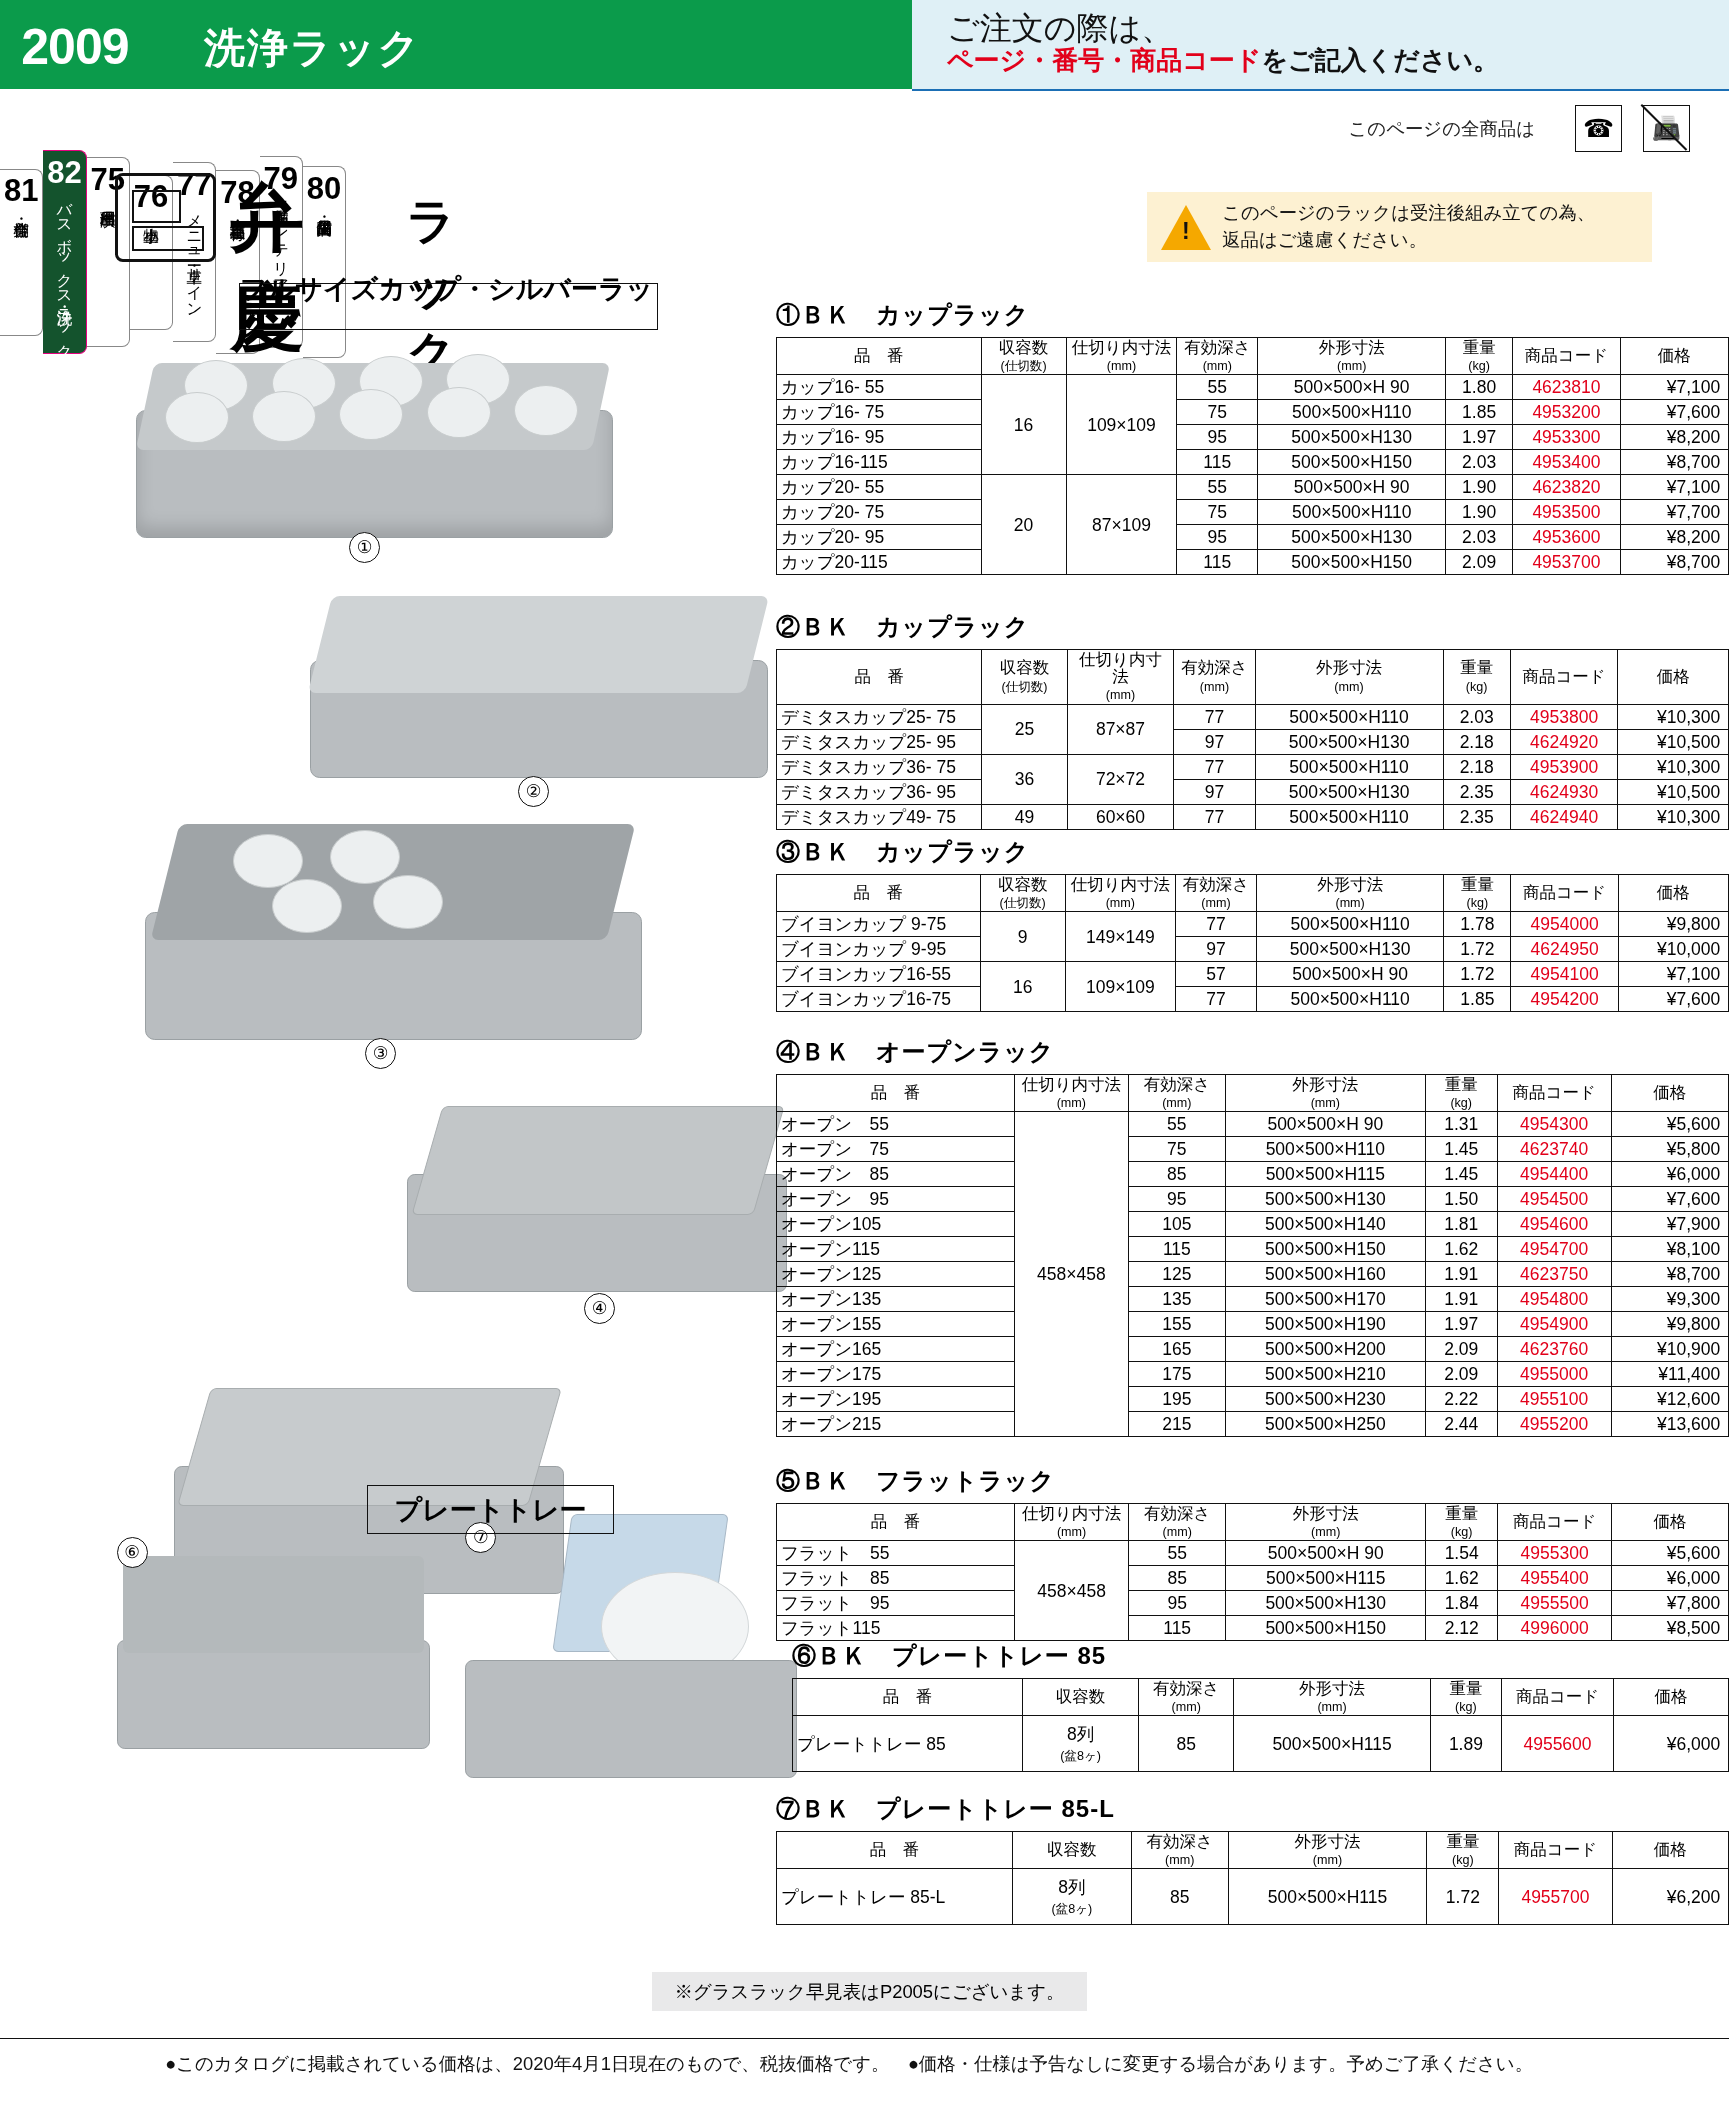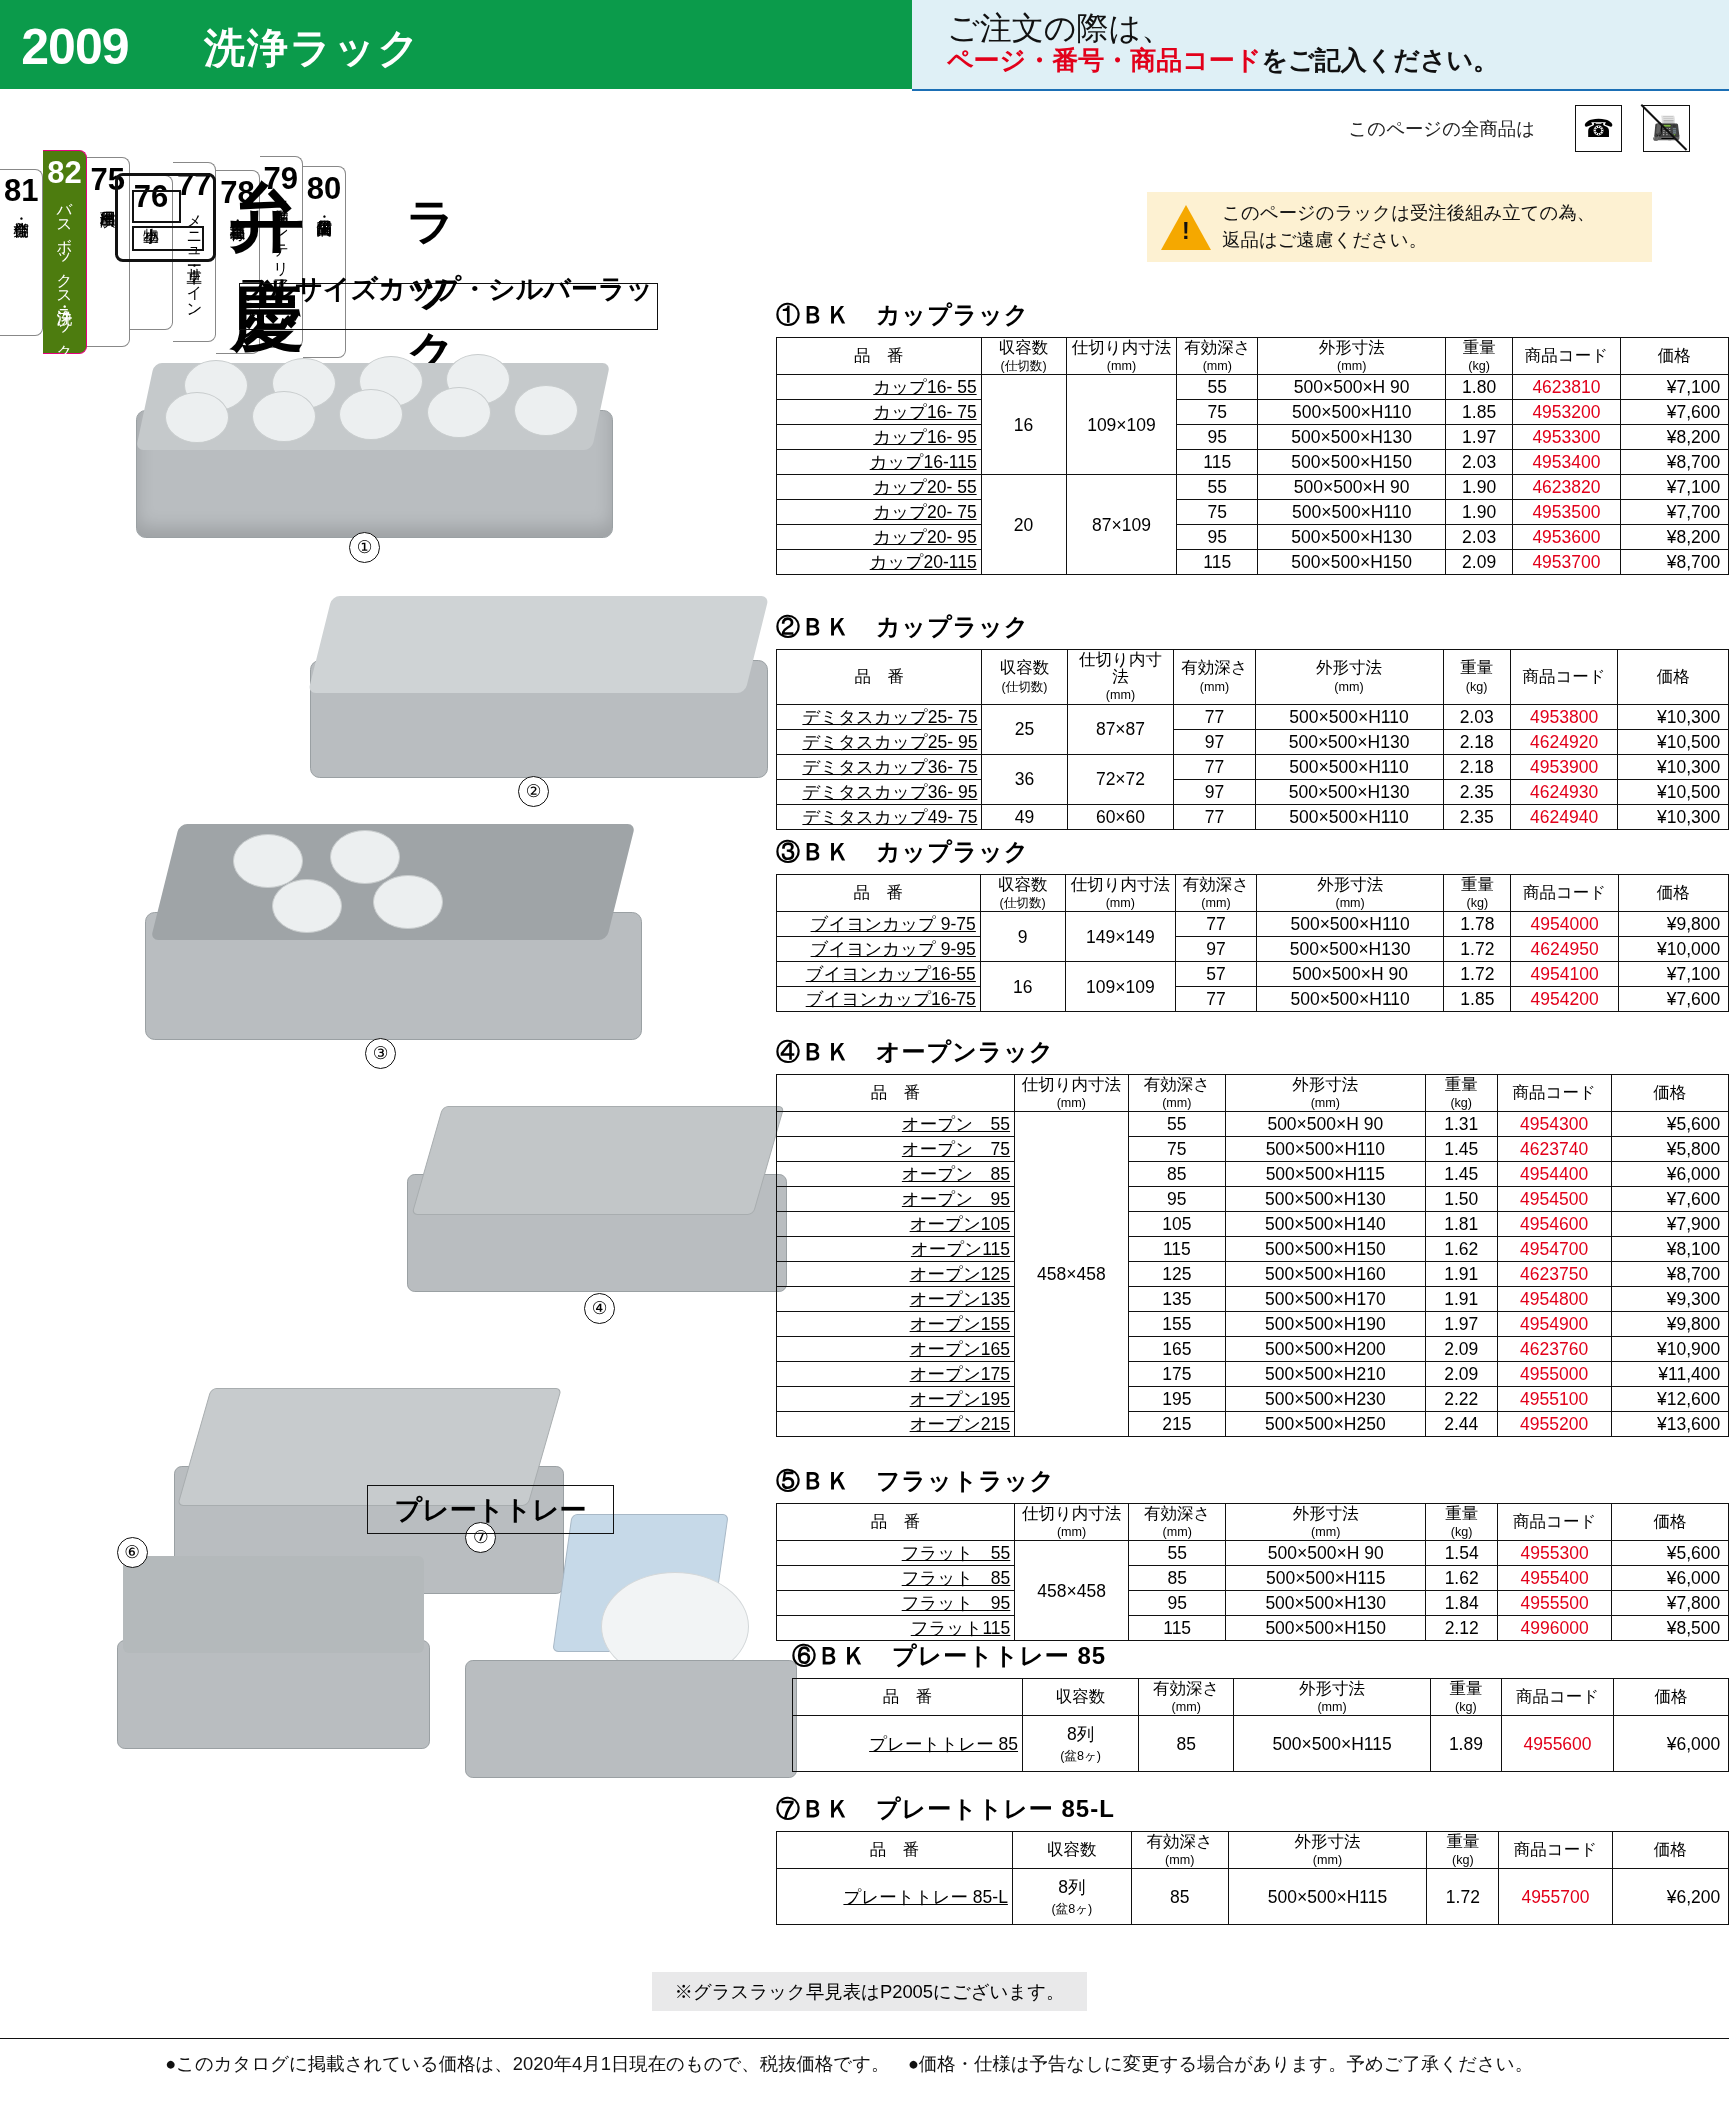--- a/index.html
+++ b/index.html
@@ -22,21 +22,21 @@
   .allitems{position:absolute;right:194px;top:116px;font-size:18.4px;color:#222;}
   .icon-phone{position:absolute;right:107px;top:105px;width:47px;height:47px;border:1.9px solid #111;box-sizing:border-box;display:flex;align-items:center;justify-content:center;font-size:25px;}
   .icon-nofax{position:absolute;right:39px;top:105px;width:47px;height:47px;border:1.9px solid #111;box-sizing:border-box;position:absolute;display:flex;align-items:center;justify-content:center;font-size:23px;}
   .icon-nofax:after{content:"";position:absolute;left:-1.9px;top:-1.9px;width:64px;height:1.9px;background:#111;transform:rotate(45deg);transform-origin:0 0;}
 
   
   .side-index{position:absolute;left:0;top:146px;width:93px;}
   .tab{position:relative;width:83px;margin-bottom:7.8px;border:1.9px solid #888;border-left:none;border-radius:0 7.8px 7.8px 0;background:#fff;box-sizing:border-box;padding:5.8px 3.9px 9.7px 3.9px;}
   .tab .num{text-align:center;font-size:31px;font-weight:bold;line-height:1;margin-bottom:3.9px;}
   .tab .lbl{font-size:15.5px;line-height:1.05;writing-mode:vertical-rl;text-orientation:upright;margin:0 auto;height:auto;letter-spacing:0px;}
-  .tab.active{background:#4d7c0f;border-color:#e5007f;color:#fff;}
+  .tab.active{background:#14532d;border-color:#e5007f;color:#fff;}
   .tab.active .num{color:#fff;}
   .tabwrap{display:flex;flex-direction:row;align-items:center;}
 
   
   .brand{position:absolute;left:115px;top:173px;}
   .brand .logo-mark{position:absolute;left:0;top:0;width:101px;height:89px;border:3.9px solid #111;border-radius:7.8px;box-sizing:border-box;}
   .brand .logo-mark:before{content:"";position:absolute;left:13.6px;top:13.6px;width:45px;height:29px;border:2.9px solid #111;}
   .brand .logo-mark:after{content:"";position:absolute;left:13.6px;top:50px;width:68px;height:21.3px;border:2.9px solid #111;}
   .brand .bk-name{position:absolute;left:115px;top:-3.9px;font-size:74px;font-weight:bold;font-family:"DejaVu Serif",serif;letter-spacing:1.9px;}
   .brand .bk-sub{position:absolute;left:291px;top:15.5px;font-size:49px;font-weight:bold;letter-spacing:1px;}
@@ -57,21 +57,21 @@
   .num-circle{position:absolute;width:29px;height:29px;border:1.9px solid #111;border-radius:50%;font-size:17.5px;display:flex;align-items:center;justify-content:center;background:#fff;}
 
   .plate-tray-badge{position:absolute;left:367px;top:1485px;width:245px;height:47px;border:1.9px solid #111;display:flex;align-items:center;justify-content:center;font-size:27px;font-weight:bold;}
 
   
   .tblsec{position:absolute;}
   .tbl-title{font-size:24px;font-weight:bold;margin-bottom:5.8px;letter-spacing:1px;}
   table.spec{border-collapse:collapse;font-size:17.5px;}
   table.spec th, table.spec td{border:1px solid #111;padding:1px 3.9px;text-align:center;line-height:1.15;height:25px;box-sizing:border-box;}
   table.spec th{font-weight:normal;font-size:16.5px;line-height:1.05;}
-  table.spec td.name{text-align:right;letter-spacing:0px;text-decoration:underline;}
+  table.spec td.name{text-align:left;letter-spacing:0px;}
   table.spec td.code{color:#e2001a;text-align:center;}
   table.spec td.price{text-align:right;padding-right:7.8px;}
   table.spec td.mid{vertical-align:middle;}
   .sub{font-size:12.6px;}
 
   .note-gray{position:absolute;left:652px;top:1972px;width:435px;height:39px;background:#e9e9ea;display:flex;align-items:center;justify-content:center;font-size:18.4px;}
   .footer{position:absolute;left:0;top:2038px;width:1729px;border-top:1.9px solid #111;}
   .footer .ftxt{position:absolute;left:165px;top:11.6px;font-size:18.4px;color:#111;}
 </style>
 </head>

